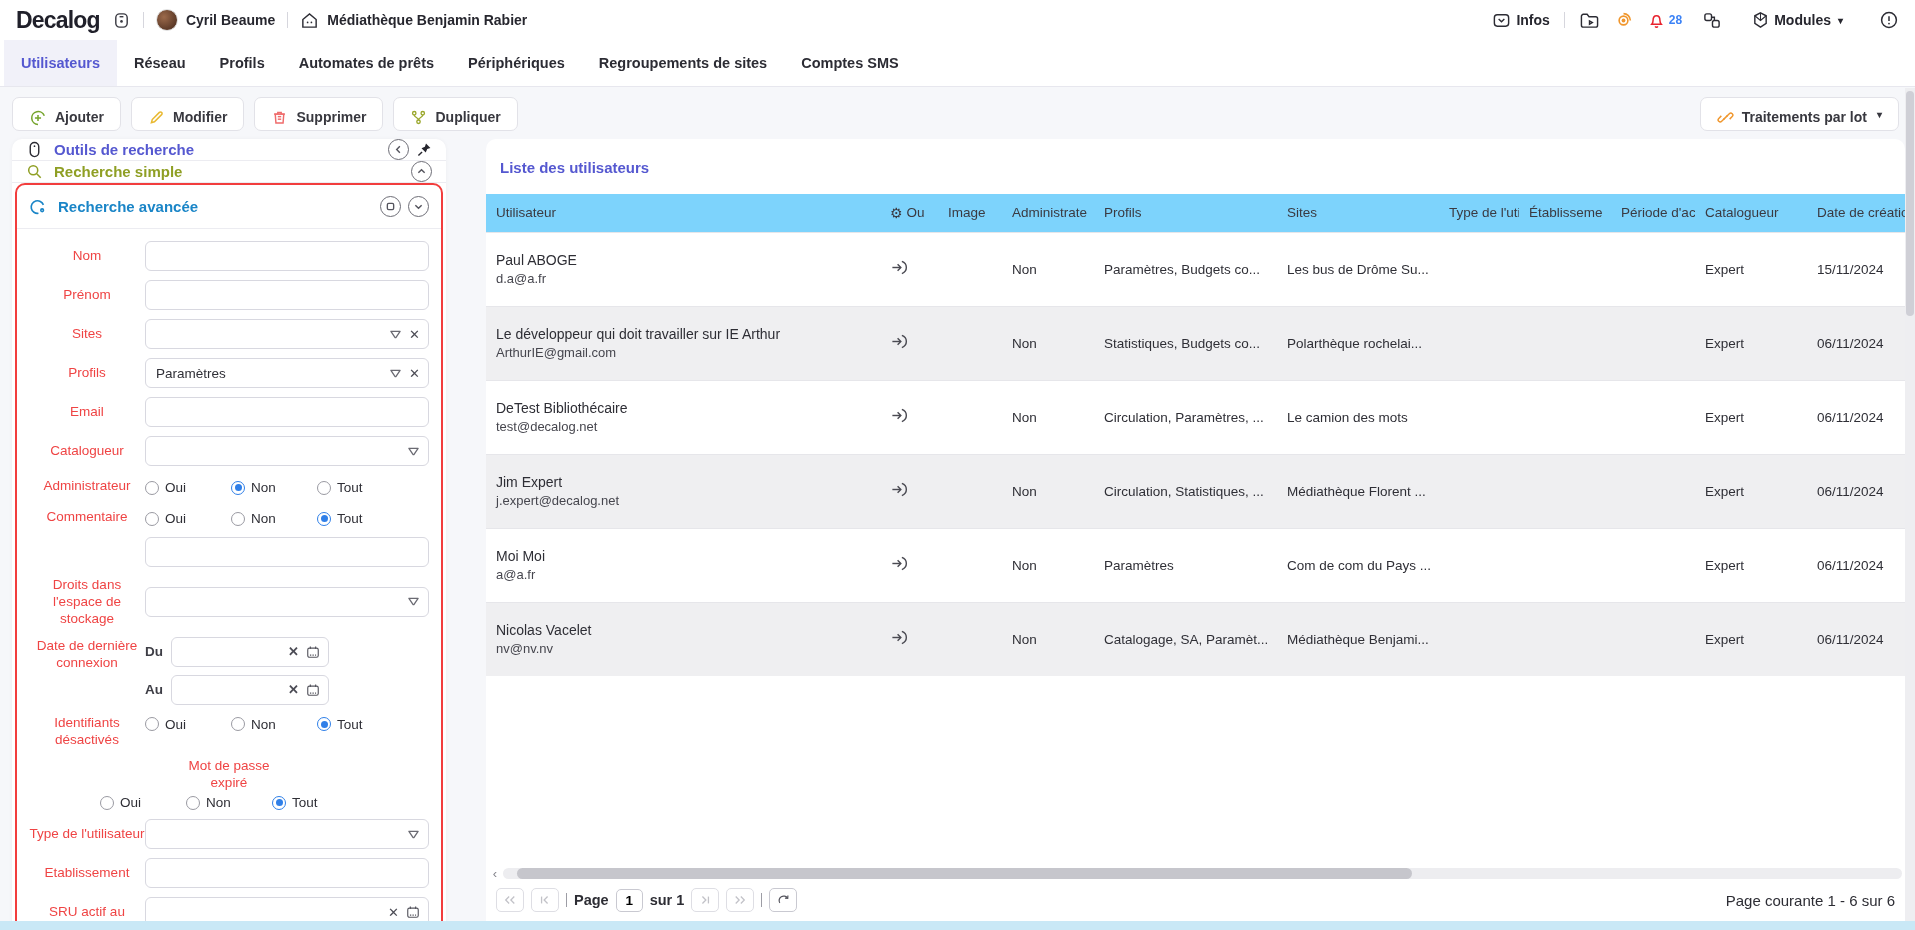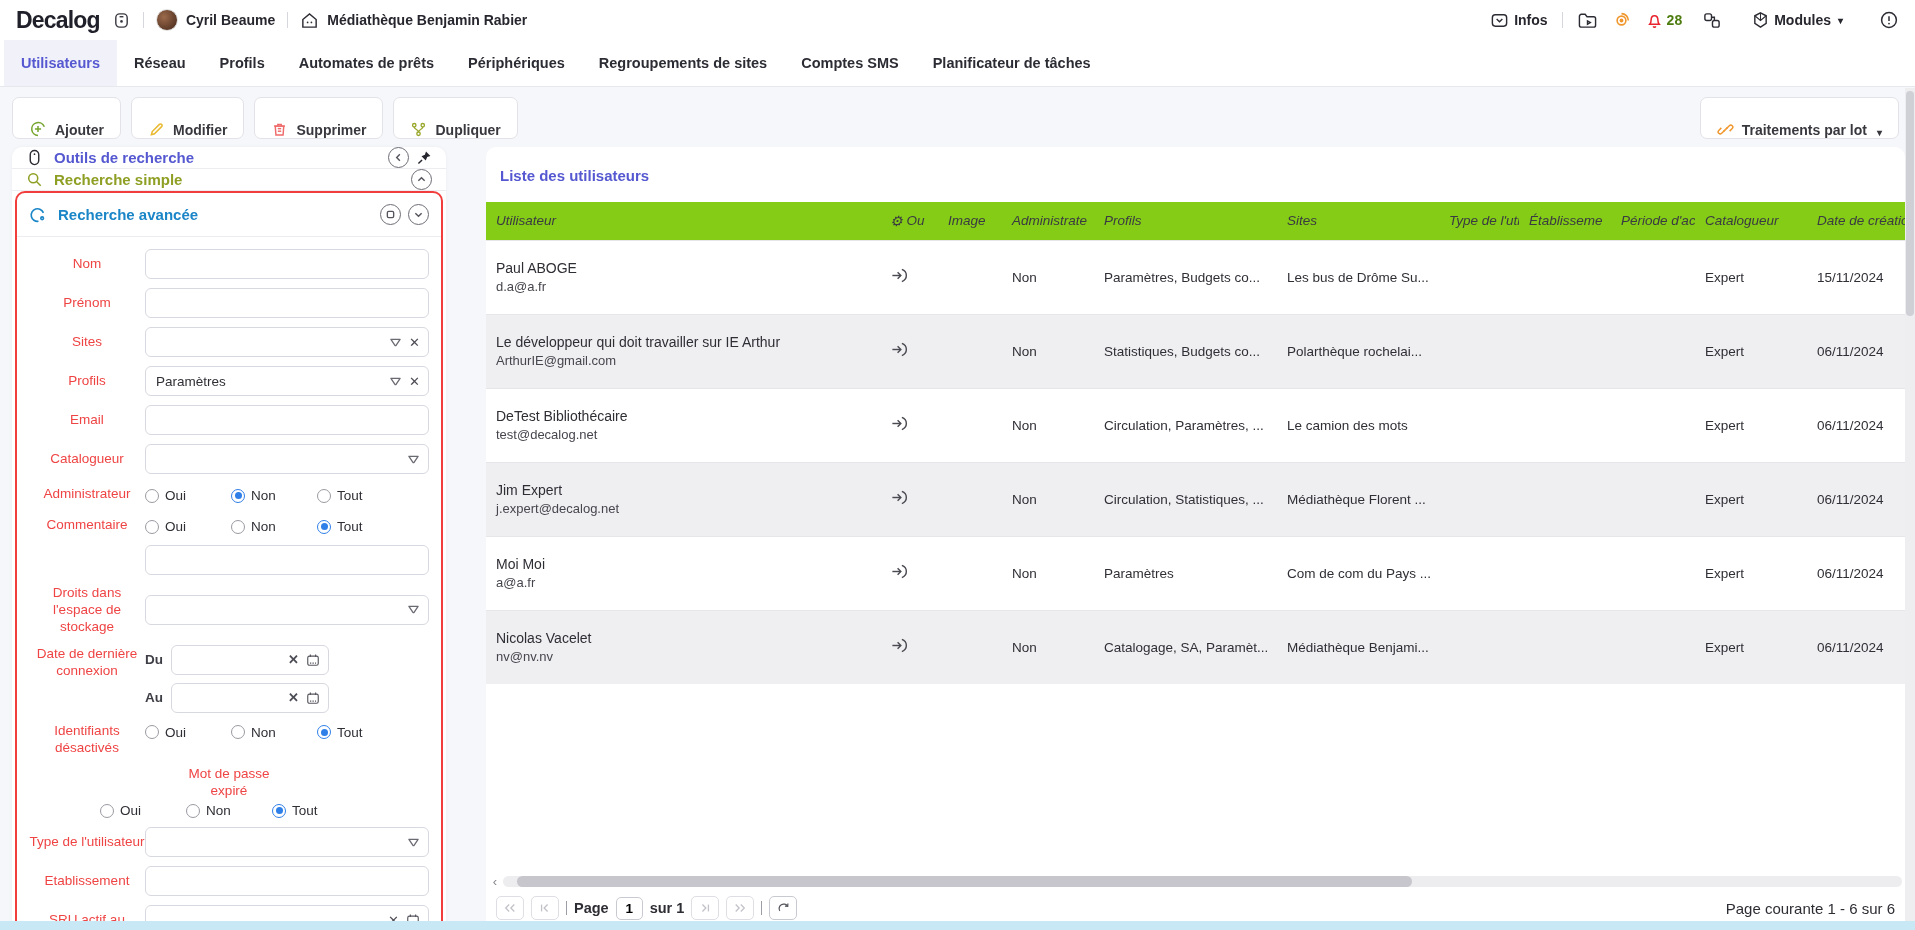--- a/index.html
+++ b/index.html
@@ -8,33 +8,33 @@
 
   
   .topbar { height:40px; background:#fff; display:flex; align-items:center; padding:0 16px; gap:12px; }
   .logo { font-size:23px; font-weight:800; color:#20202a; letter-spacing:-0.8px; }
   .vsep { width:1px; height:16px; background:#d6d6dd; }
   .chip { display:flex; align-items:center; gap:8px; font-size:14px; font-weight:700; color:#26262e; }
   .avatar { width:22px; height:22px; border-radius:50%;
     background:radial-gradient(circle at 35% 35%, #9c6a4b, #5d3a28 70%); border:1px solid #e0e0e0; }
   .tb-right { margin-left:auto; display:flex; align-items:center; gap:14px; }
   .iconbtn { display:flex; align-items:center; gap:5px; font-size:14px; font-weight:700; color:#26262e; }
-  .badge-num { color:#4d7c0f; font-weight:800; font-size:14px; margin-left:-2px; }
+  .badge-num { color:#3b82f6; font-weight:800; font-size:12px; margin-left:-2px; }
   .caret { font-size:10px; margin-left:2px; }
   svg.ic { display:block; }
 
   
   .tabs { height:47px; background:#fff; border-bottom:1px solid #e7e7ee; display:flex; padding:0 4px; }
   .tab { padding:0 17px; line-height:47px; font-size:14.5px; font-weight:700; color:#2c2c34; cursor:default; }
   .tab.active { color:#5558d0; background:#f1f1f9; }
 
   
   .toolbar { display:flex; align-items:center; gap:10px; padding:10px 16px 8px 12px; }
-  .btn { display:inline-flex; align-items:flex-end; gap:8px; background:#fff; border:1px solid #e2e2e8;
-    border-radius:7px; height:42px; padding:0 16px; font-size:14px; font-weight:700; color:#38383f; }
+  .btn { display:inline-flex; align-items:flex-start; gap:8px; background:#fff; border:1px solid #e2e2e8;
+    border-radius:7px; height:34px; padding:11px 16px; font-size:14px; font-weight:700; color:#38383f; }
   .btn-batch { margin-left:auto; }
 
   
   .main { display:flex; height:790px; padding-left:12px; }
   .sidebar { width:434px; background:#fff; border-radius:10px 10px 0 0; display:flex;
     flex-direction:column; box-shadow:0 0 4px rgba(0,0,0,.04); }
   .content { flex:1; margin-left:40px; margin-right:10px; background:#fff;
     border-radius:10px 10px 0 0; position:relative; overflow:hidden; }
 
   
@@ -70,22 +70,22 @@
   .datewrap { position:relative; width:158px; }
   .datewrap .txt { padding-right:44px; }
 
   .side-actions { margin-top:auto; display:flex; justify-content:flex-end; align-items:center;
     gap:8px; padding:10px 10px 8px; }
 
   
   .panel-title { color:#5558d0; font-weight:700; font-size:15px; padding:20px 14px 0; }
   .tblwrap { margin-top:18px; }
   table { width:100%; border-collapse:collapse; table-layout:fixed; font-size:13.5px; }
-  th { background:#84cc16; height:38px; font-weight:400; color:#3a3a42; text-align:left;
-    padding:0 10px; white-space:nowrap; overflow:hidden;font-style:italic; }
+  th { background:#7dd3fc; height:38px; font-weight:400; color:#3a3a42; text-align:left;
+    padding:0 10px; white-space:nowrap; overflow:hidden; }
   td { height:74px; padding:0 10px; white-space:nowrap; overflow:hidden; border-top:1px solid #e6e6ea; vertical-align:middle; }
   tbody tr:nth-child(even) { background:#efeff1; }
   .uname { font-size:14px; color:#2e2e35; }
   .uemail { font-size:13px; color:#46464e; margin-top:3px; }
   .th-ou { display:flex; align-items:center; gap:4px; }
 
   .panel-foot { position:absolute; left:0; right:0; bottom:9px; background:#fff; }
   .hscroll { height:13px; display:flex; align-items:center; gap:2px; padding:0 3px; }
   .harrow { color:#85858d; font-size:13px; line-height:10px; width:12px; text-align:center; }
   .htrack { flex:1; height:11px; background:#ededf0; border-radius:6px; position:relative; }
@@ -185,21 +185,20 @@
 </div>
 
 <div class="tabs" id="tabs">
     <div class="tab active">Utilisateurs</div>
     <div class="tab">Réseau</div>
     <div class="tab">Profils</div>
     <div class="tab">Automates de prêts</div>
     <div class="tab">Périphériques</div>
     <div class="tab">Regroupements de sites</div>
     <div class="tab">Comptes SMS</div>
-    <div class="tab">Planificateur de tâches</div>
   </div>
 
 <div class="toolbar">
   <button class="btn">
     <svg class="ic" width="18" height="18" viewBox="0 0 20 20" fill="none" stroke="#76a52d" stroke-width="1.7">
       <path d="M17 7.5A7.2 7.2 0 1010 17.2"></path>
         <line x1="10" y1="6.6" x2="10" y2="13.4"></line>
         <line x1="6.6" y1="10" x2="13.4" y2="10"></line>
     </svg>
     <span>Ajouter</span>

